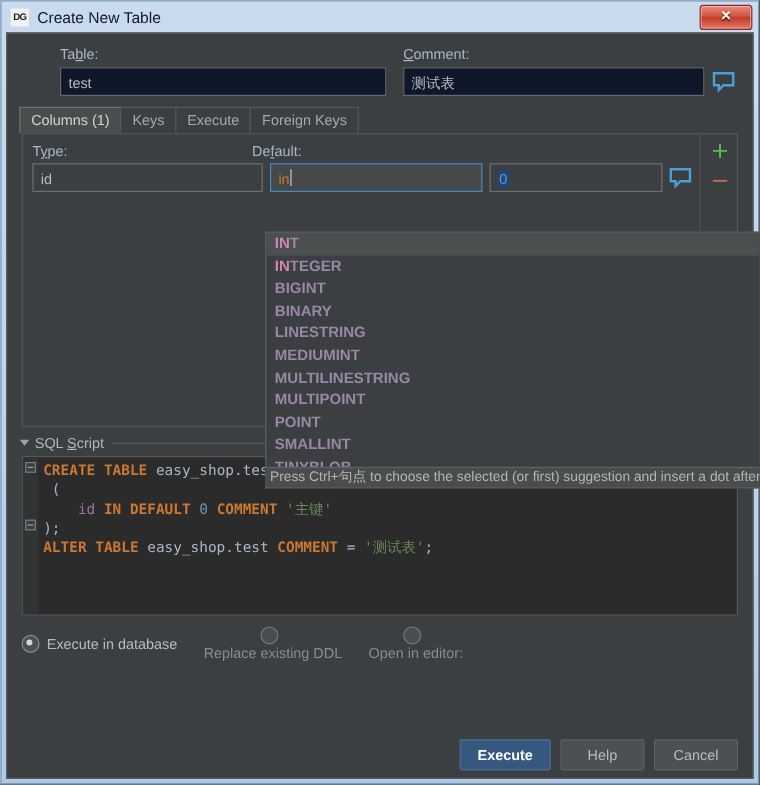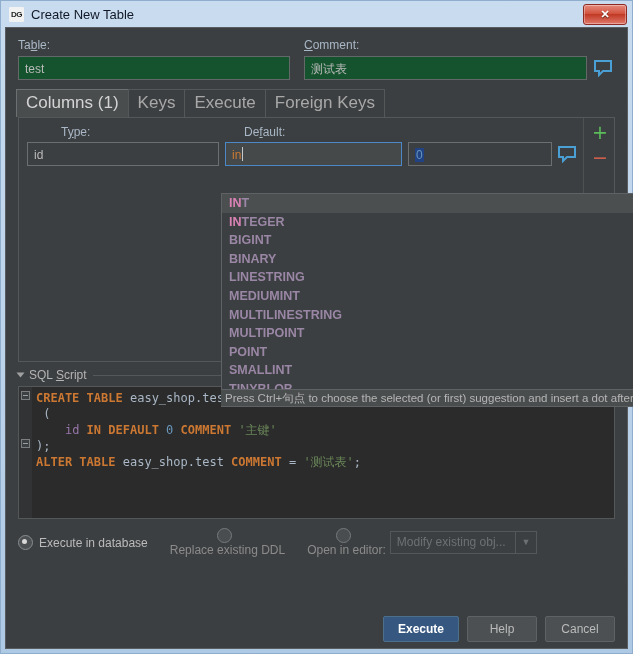--- a/index.html
+++ b/index.html
@@ -64,35 +64,35 @@
   .dialog-body {
     flex: 1 1 auto;
     margin: 0 4px 4px 4px;
     background: #3c3f41;
     border: 1px solid #5a5d5f;
     box-sizing: border-box;
     position: relative;
     display: flex; flex-direction: column;
   }
 
-  .top-pane { padding: 10px 12px 0 12px; }
+  .top-pane { padding: 10px 12px 0 12px; margin-left: 32px; }
 
   .field-row { display: flex; gap: 14px; }
   .field-col { display: flex; flex-direction: column; }
   .field-col.table-col { width: 272px; }
   .field-col.comment-col { flex: 1 1 auto; }
 
   .flabel {
     color: #a9b7c6; font-size: 12px;
     margin-bottom: 4px; white-space: nowrap;
   }
   .flabel .mn { text-decoration: underline; }
 
   .txtinput {
-    background: #14532d;
+    background: #0f172a;
     border: 1px solid #646868;
     color: #bbbbbb;
     height: 24px; line-height: 24px;
     padding: 0 6px;
     box-sizing: border-box;
     font-size: 12px;
     white-space: nowrap; overflow: hidden;
   }
   .comment-wrap { display: flex; align-items: stretch; gap: 4px; }
   .comment-wrap .txtinput { flex: 1 1 auto; }
@@ -105,21 +105,21 @@
   .bubble-btn svg { display: block; }
 
   
   .tabs {
     display: flex;
     margin: 9px 0 0 10px;
     position: relative; z-index: 2;
   }
   .tab {
     padding: 3px 9px 4px 9px;
-    font-size: 17px;
+    font-size: 12px;
     color: #a8a8a8;
     border: 1px solid #555859;
     border-bottom: none;
     background: #3c3f41;
     margin-right: -1px;
     cursor: pointer;
     white-space: nowrap;
   }
   .tab.active {
     color: #d4d4d4;
@@ -149,21 +149,21 @@
     font-size: 19px; line-height: 20px;
     text-align: center; cursor: pointer;
     font-family: "DejaVu Sans", sans-serif;
   }
   .plus { color: #5bbc5b; }
   .minus { color: #d1604d; }
 
   .col-head-row { display: flex; }
   .col-head-row .flabel { margin-bottom: 3px; }
   .hc-name { width: 198px; }
-  .hc-type { width: 183px; margin-left: 34px; }
+  .hc-type { width: 183px; }
   .hc-def  { width: 140px; }
 
   .col-val-row { display: flex; align-items: flex-start; }
   .cell-name { width: 198px; }
   .cell-name .txtinput { width: 192px; background: #3c3f41; border-color: #6b6f70; color: #bbbbbb; }
   .cell-type { width: 183px; }
   .cell-type .txtinput {
     width: 177px;
     background: #45494a;
     border: 1px solid #4a88c7;
@@ -442,24 +442,20 @@
         <span>Execute in database</span>
       </div>
       <div class="radio-wrap dim">
         <span class="radio"></span>
         <span>Replace existing DDL</span>
       </div>
       <div class="radio-wrap dim" style="margin-right:0">
         <span class="radio"></span>
         <span>Open in editor:</span>
       </div>
-      <div class="combo-disabled">
-        <div class="combo-text">Modify existing obj...</div>
-        <div class="combo-arrow">▼</div>
-      </div>
     </div>
 
     <div class="footer">
       <button class="btn primary">Execute</button>
       <button class="btn">Help</button>
       <button class="btn">Cancel</button>
     </div>
 
     <div class="ac-popup" id="ac-popup">
         <div class="ac-item sel"><span class="m">IN</span>T</div>

